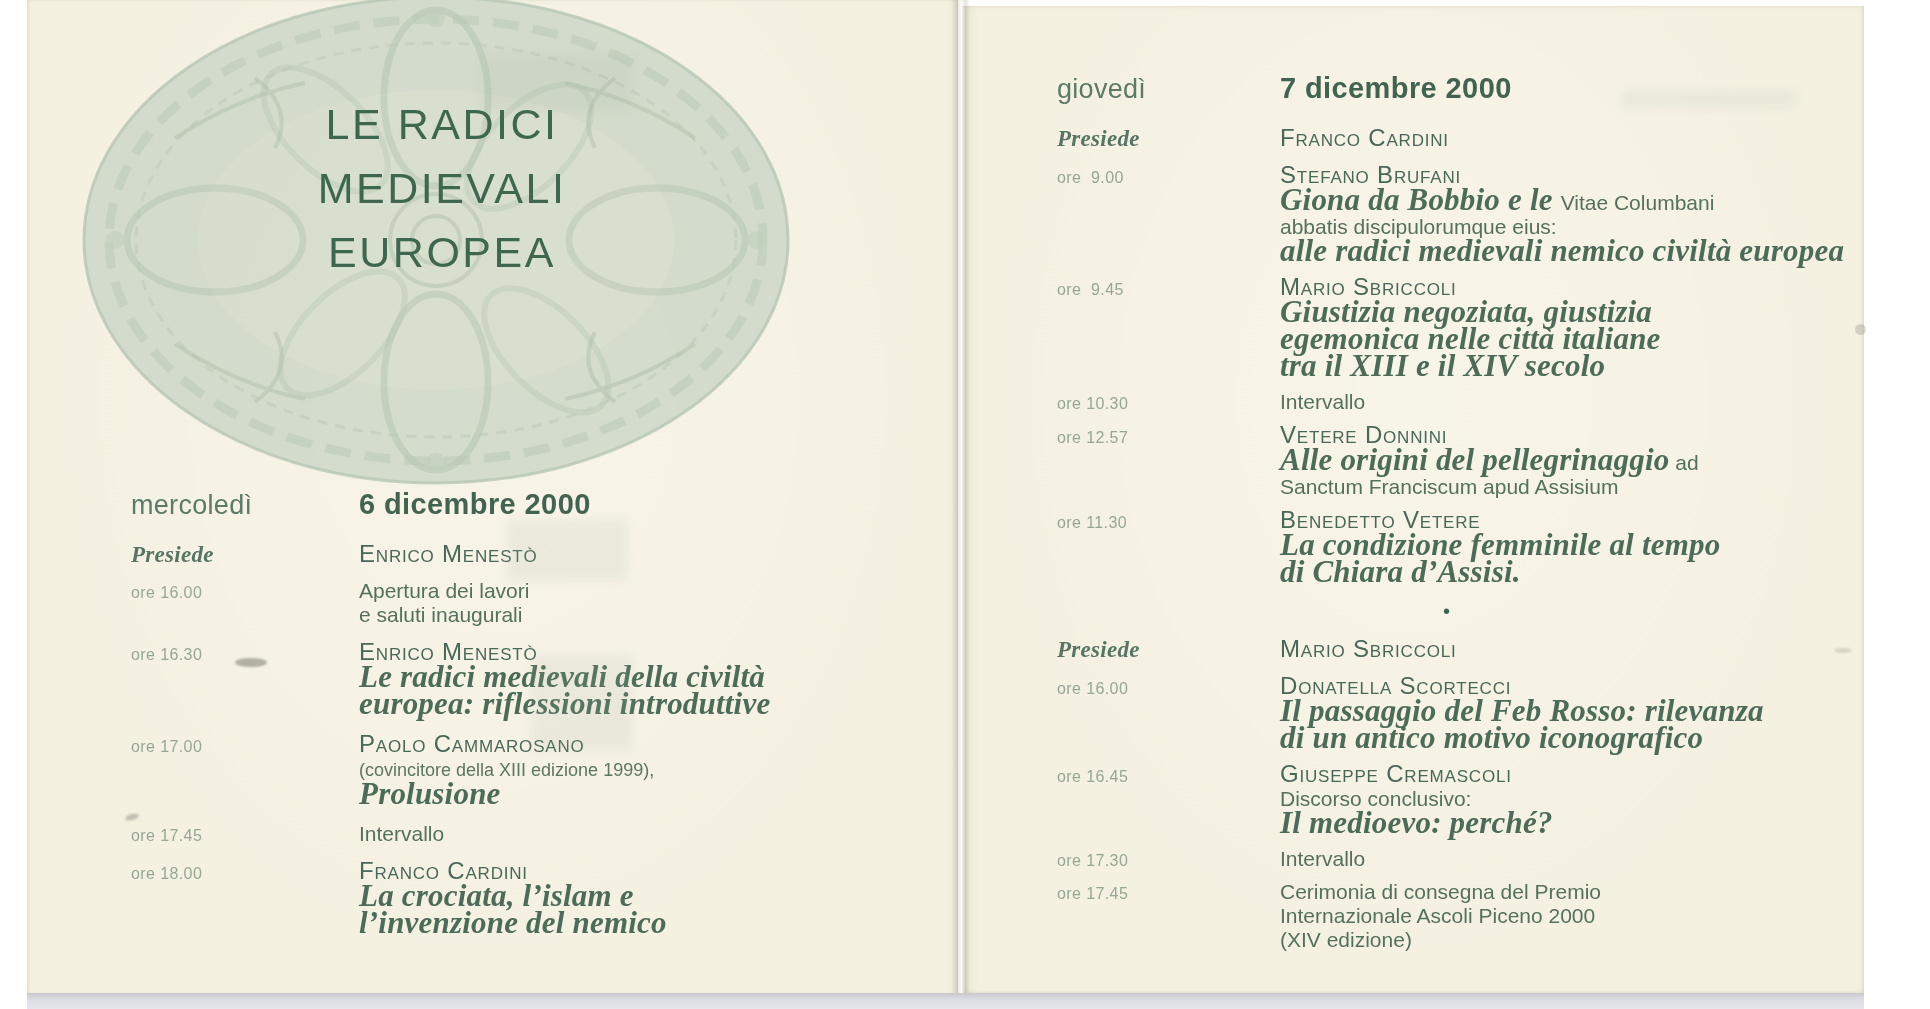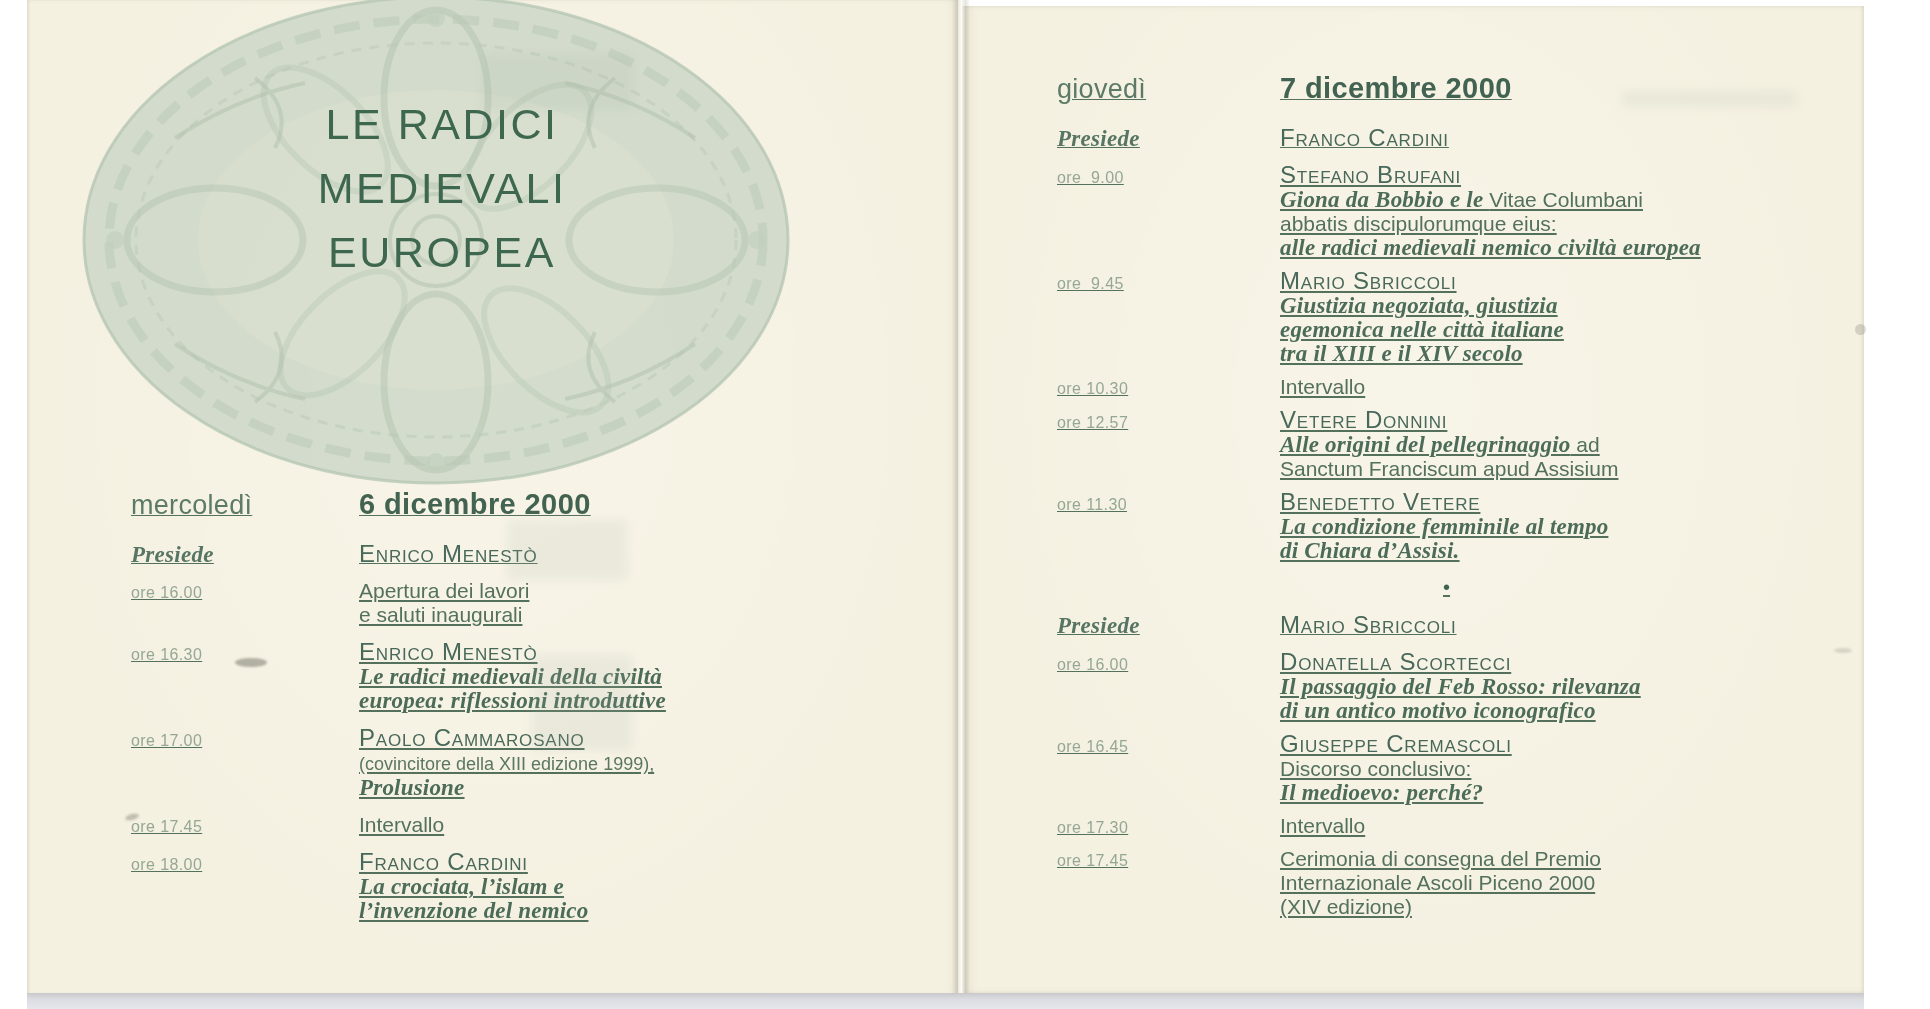--- a/index.html
+++ b/index.html
@@ -40,21 +40,21 @@
   .emblem-wrap svg{display:block;width:100%;height:100%;}
   .emblem-title{
     position:absolute;left:35px;top:92px;width:760px;
     text-align:center;
     font-size:43px;line-height:64px;letter-spacing:2.5px;
     color:var(--ink-title);
     font-weight:500;
   }
 
   
-  .schedule{position:absolute;text-decoration:underline;}
+  .schedule{position:absolute;}
   .page-left  .schedule{left:104px;top:488px;width:800px;}
   .page-right .schedule{left:95px;top:66px;width:790px;}
   .row{display:flex;align-items:baseline;}
   .cell-label{flex:0 0 228px;}
   .page-right .cell-label{flex:0 0 223px;}
   .cell-content{flex:1;}
 
   .header-row{margin-bottom:21px;align-items:baseline;}
   .day{font-size:27px;color:#5c7a67;letter-spacing:.3px;}
   .date{font-size:29px;font-weight:600;color:var(--ink-date);letter-spacing:.4px;}
@@ -71,21 +71,21 @@
   .time{font-size:16px;color:var(--ink-time);letter-spacing:.4px;white-space:pre;}
   .line{line-height:24px;font-size:21px;}
   .seg-name{
     font-variant:small-caps;
     font-size:24px;letter-spacing:.8px;
     color:var(--ink-name);font-weight:500;
   }
   .seg-italic{
     font-family:"Liberation Serif", serif;
     font-style:italic;font-weight:600;
-    font-size:23px;color:#4c6c59;letter-spacing:.2px;
+    font-size:31px;color:#4c6c59;letter-spacing:.2px;
   }
   .seg-plain{font-size:21px;color:var(--ink-body);}
   .seg-note{font-size:18px;color:#5b775f;}
 
   .divider-row{margin:14px 0 16px 0;}
   .divider-bullet{
     display:block;padding-left:163px;
     font-size:20px;color:#3f6350;line-height:20px;
   }
 

